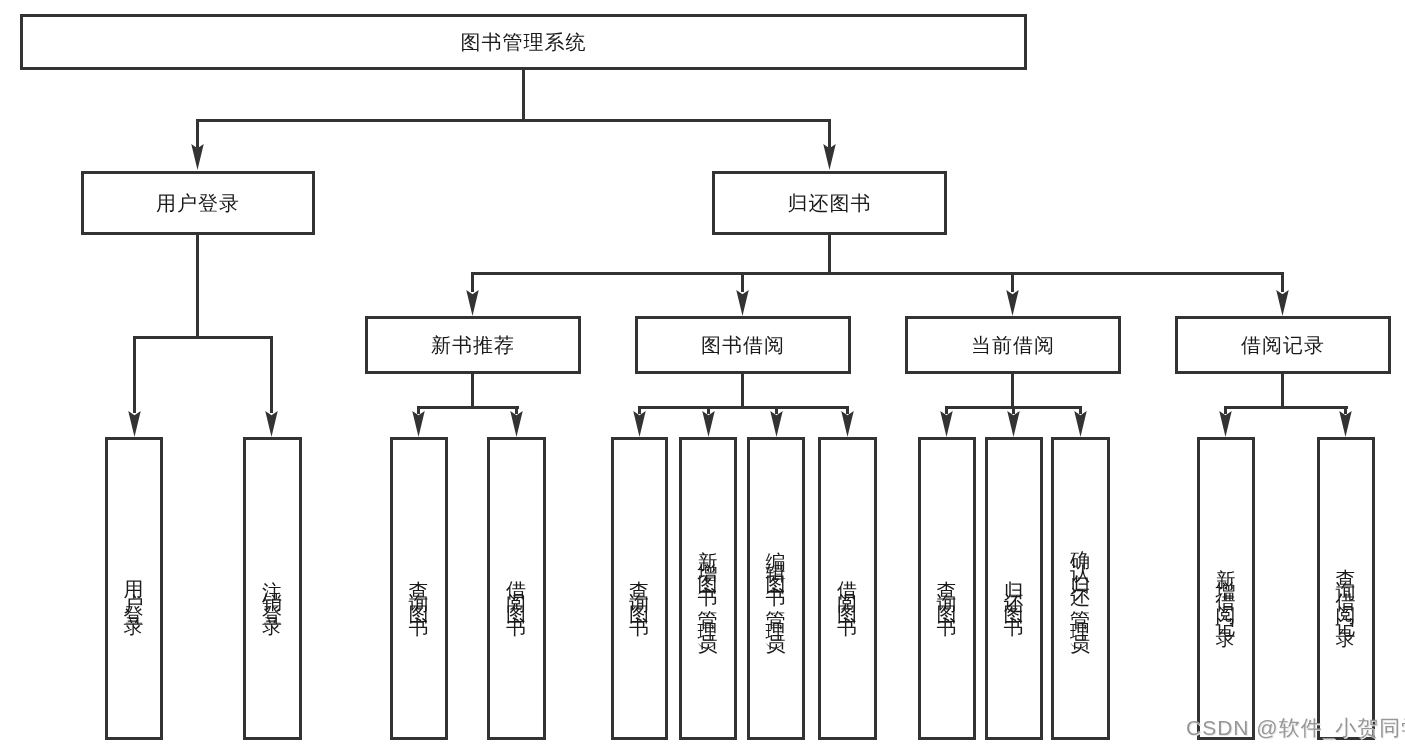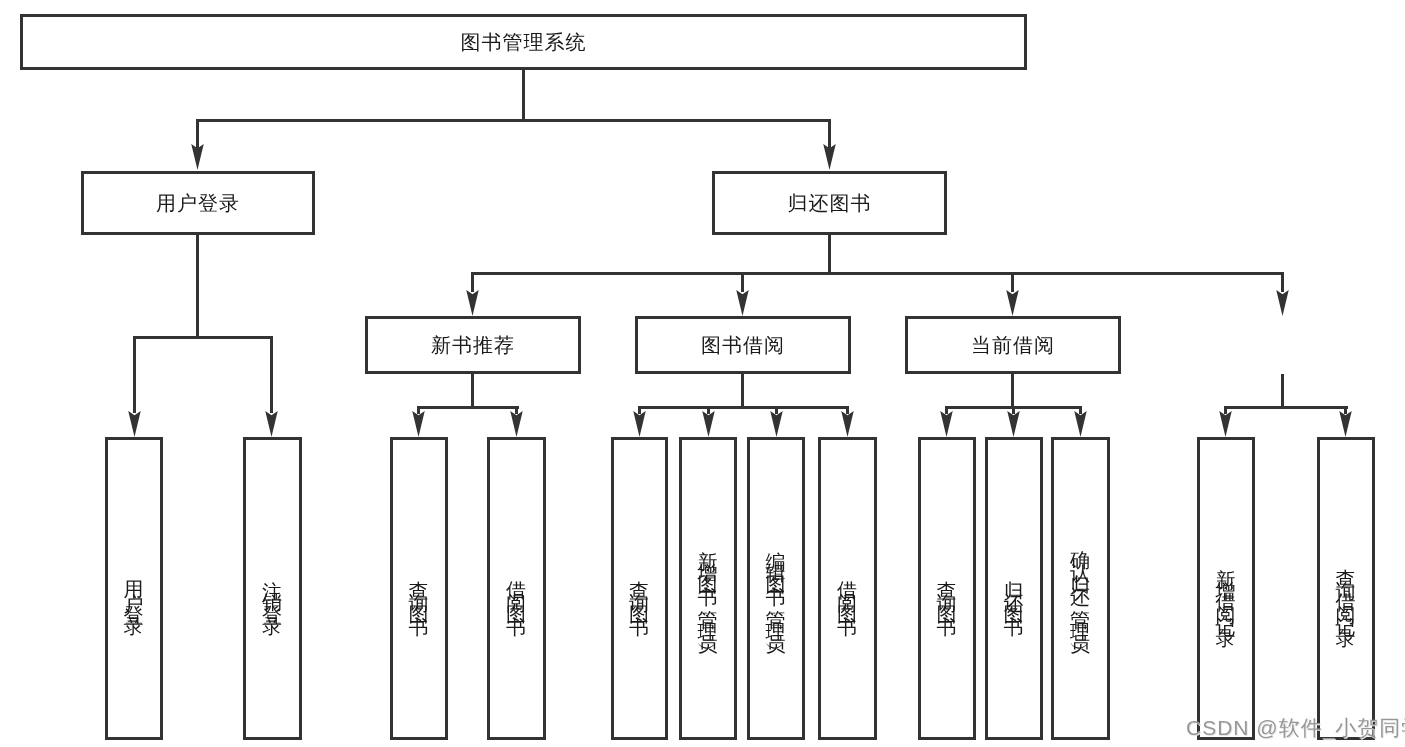--- a/index.html
+++ b/index.html
@@ -76,20 +76,21 @@
   <div class="vl" style="left:741px;top:272px;height:20px;"></div>
   <div class="arrow" style="left:736px;top:290px;"></div>
   <div class="vl" style="left:1011px;top:272px;height:20px;"></div>
   <div class="arrow" style="left:1006px;top:290px;"></div>
   <div class="vl" style="left:1281px;top:272px;height:20px;"></div>
   <div class="arrow" style="left:1276px;top:290px;"></div>
 
   <div class="box" style="left:365px;top:316px;width:216px;height:58px;text-align:right;">新书推荐</div>
   <div class="box" style="left:635px;top:316px;width:216px;height:58px;">图书借阅</div>
   <div class="box" style="left:905px;top:316px;width:216px;height:58px;">当前借阅</div>
+  <div class="box" style="left:1175px;top:316px;width:216px;height:58px;">借阅记录</div>
 
   <div class="vl" style="left:471px;top:374px;height:35px;"></div>
   <div class="hl" style="left:417px;top:406px;width:102px;"></div>
   <div class="vl" style="left:417px;top:406px;height:8px;"></div>
   <div class="arrow" style="left:412px;top:411px;"></div>
   <div class="vl" style="left:515px;top:406px;height:8px;"></div>
   <div class="arrow" style="left:510px;top:411px;"></div>
 
   <div class="vl" style="left:741px;top:374px;height:35px;"></div>
   <div class="hl" style="left:638px;top:406px;width:211px;"></div>

